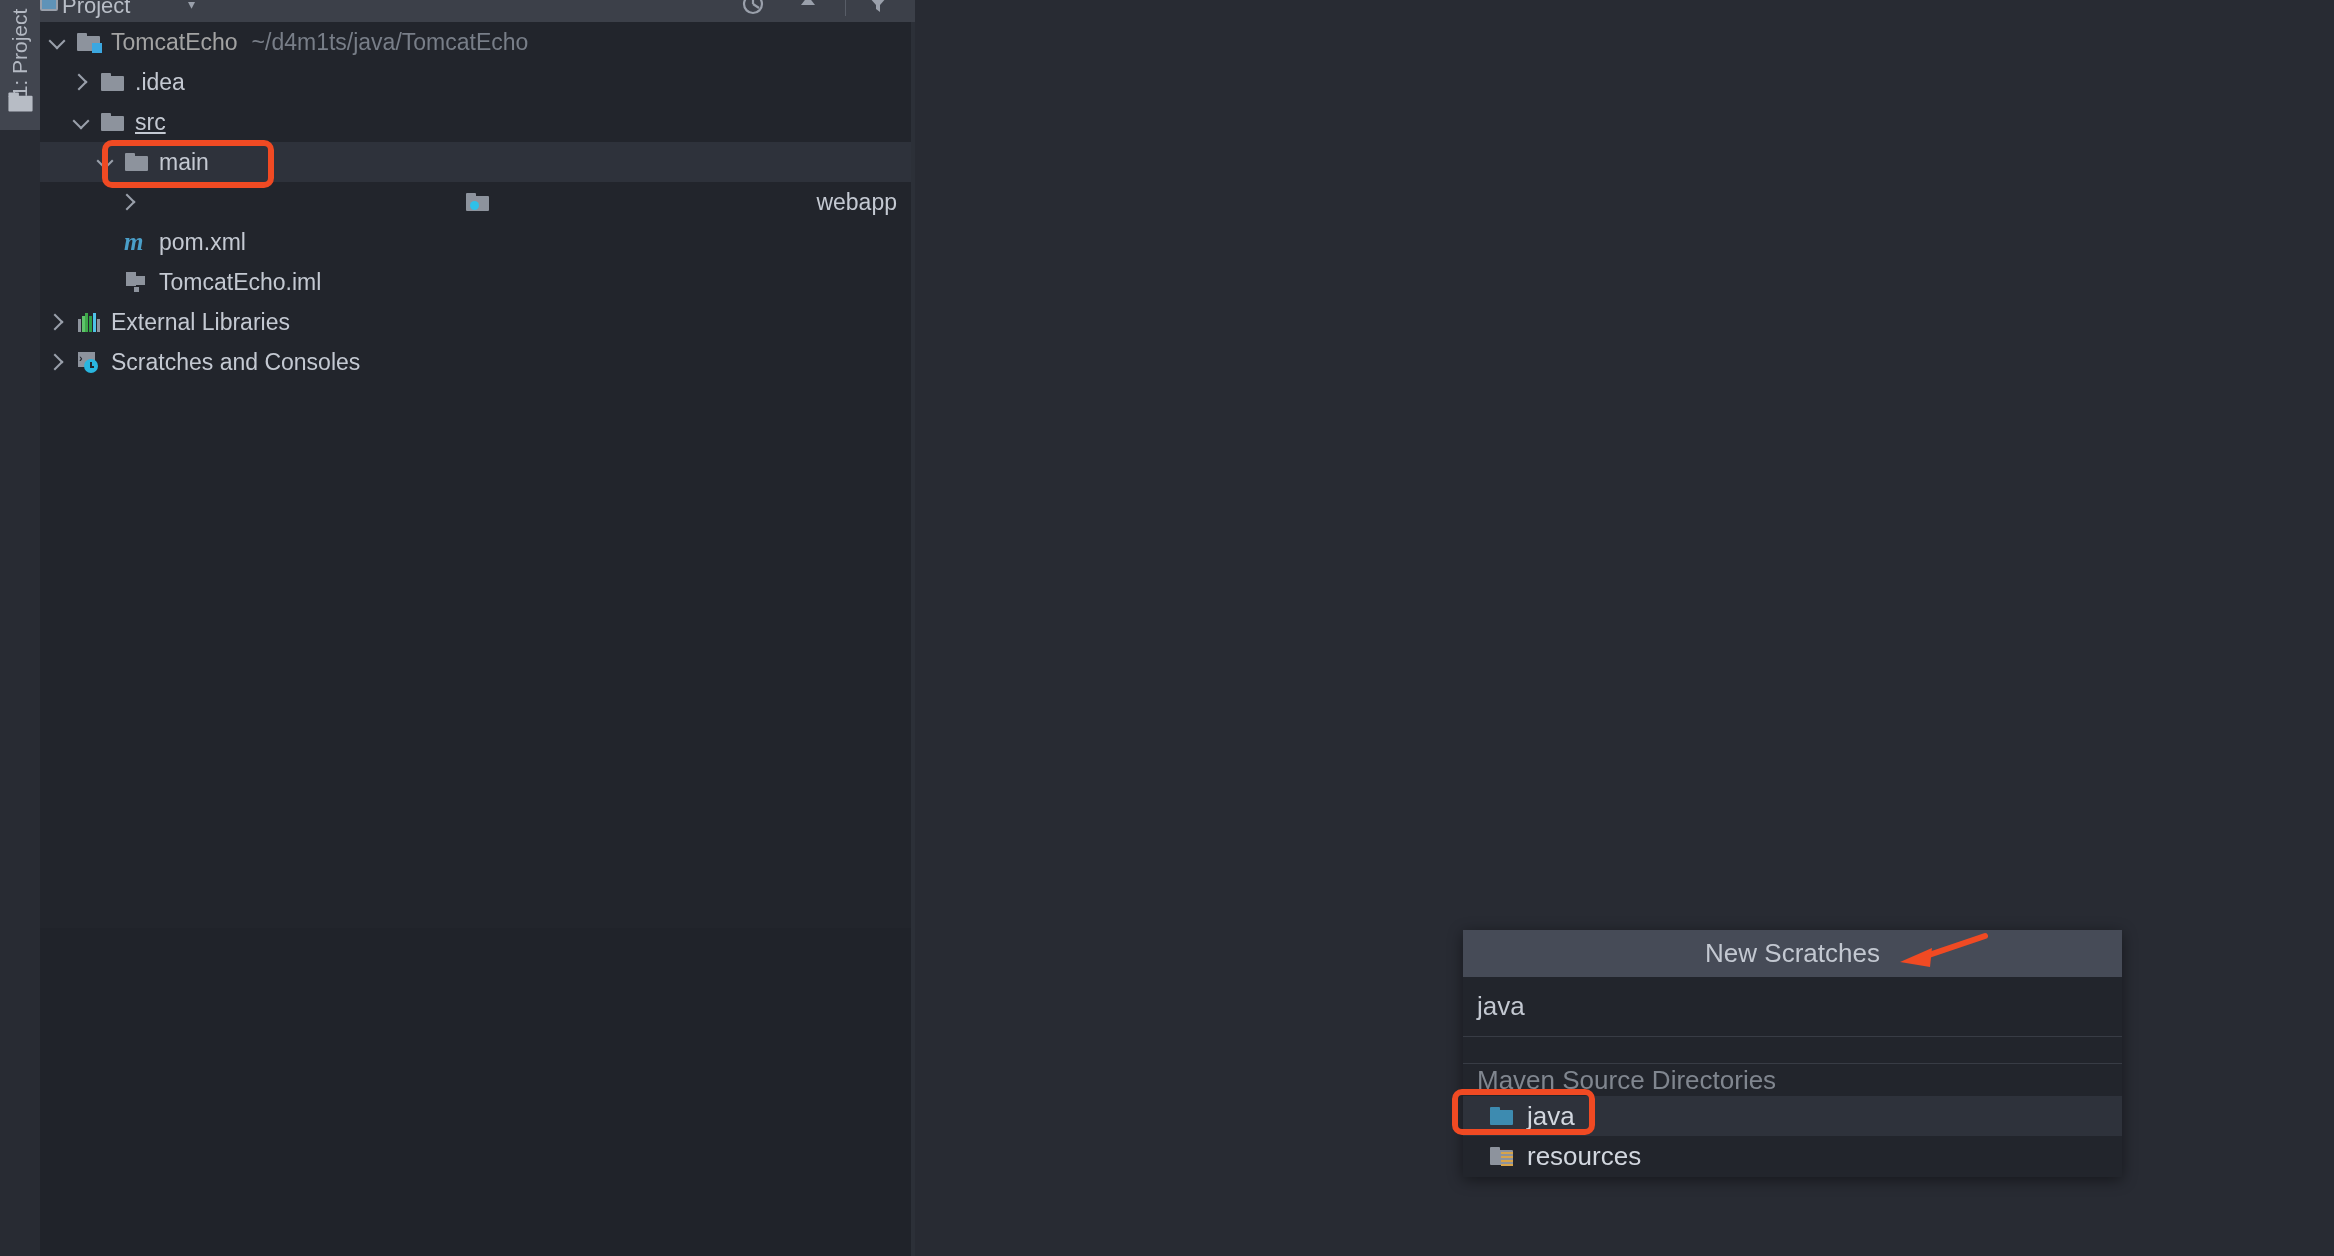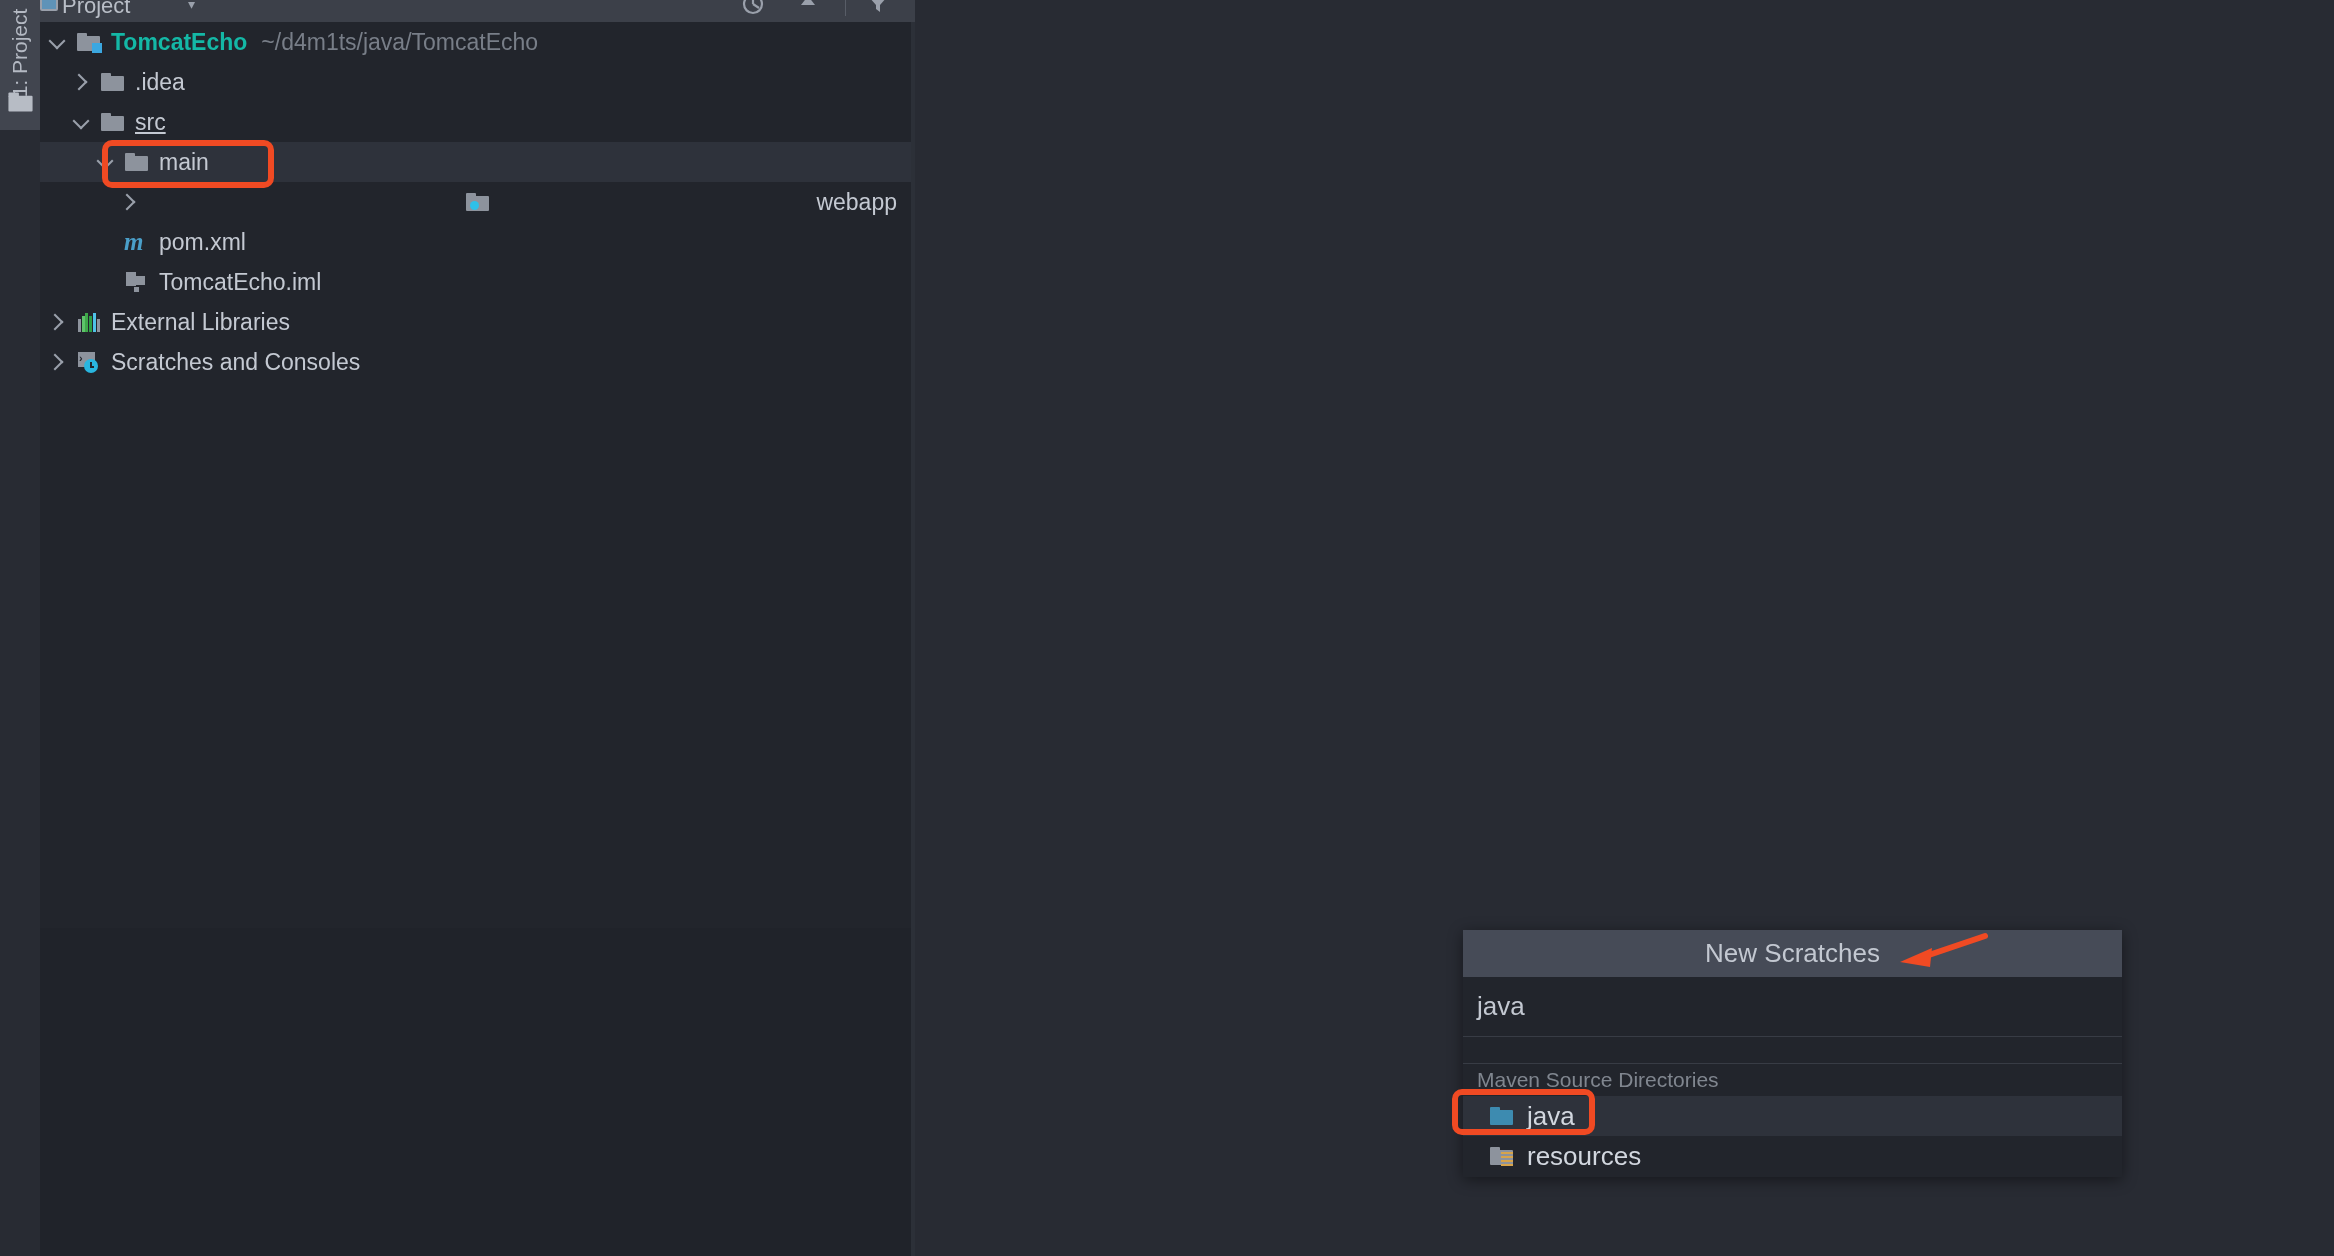--- a/index.html
+++ b/index.html
@@ -104,21 +104,21 @@
     position:absolute; left:0; top:0; width:10px; height:4px;
     background:#8d939d; border-radius:1px 1px 0 0;
   }
   .folder .body {
     position:absolute; left:0; top:3px; width:23px; height:15px;
     background:#8d939d; border-radius:1px;
   }
   .folder.blue .tab, .folder.blue .body { background:#3d8bb0; }
 
   .tree-label { margin-right:14px; }
-  .tree-label.bold { font-weight:bold; color:#14b8a6; }
+  .tree-label.bold { font-weight:normal; color:#a3a3a3; }
   .tree-path { color:#787e88; font-size:23px; }
 
   
   .badge-sq {
     position:absolute; right:-2px; bottom:-2px; width:10px; height:10px;
     background:#3ba7e0;
   }
   
   .dot-cyan {
     position:absolute; left:4px; top:8px; width:9px; height:9px;
@@ -186,21 +186,21 @@
     border-bottom:1px solid #383c45;
   }
   .popup-gap {
     height:27px; background:#22252c;
     border-bottom:1px solid #383c45;
   }
   .popup-section {
     height:32px;
     display:flex; align-items:center;
     padding-left:14px;
-    font-size:21px; color:#80868f;
+    font-size:26px; color:#80868f;
   }
   .popup-item {
     height:40px; display:flex; align-items:center;
     padding-left:26px;
     font-size:26px; color:#d2d7df;
   }
   .popup-item.sel { background:#2e323b; }
   .popup-item .ico { margin-right:12px; }
   .res-lines { position:absolute; left:12px; top:8px; width:12px; height:16px; }
   .res-lines i {

